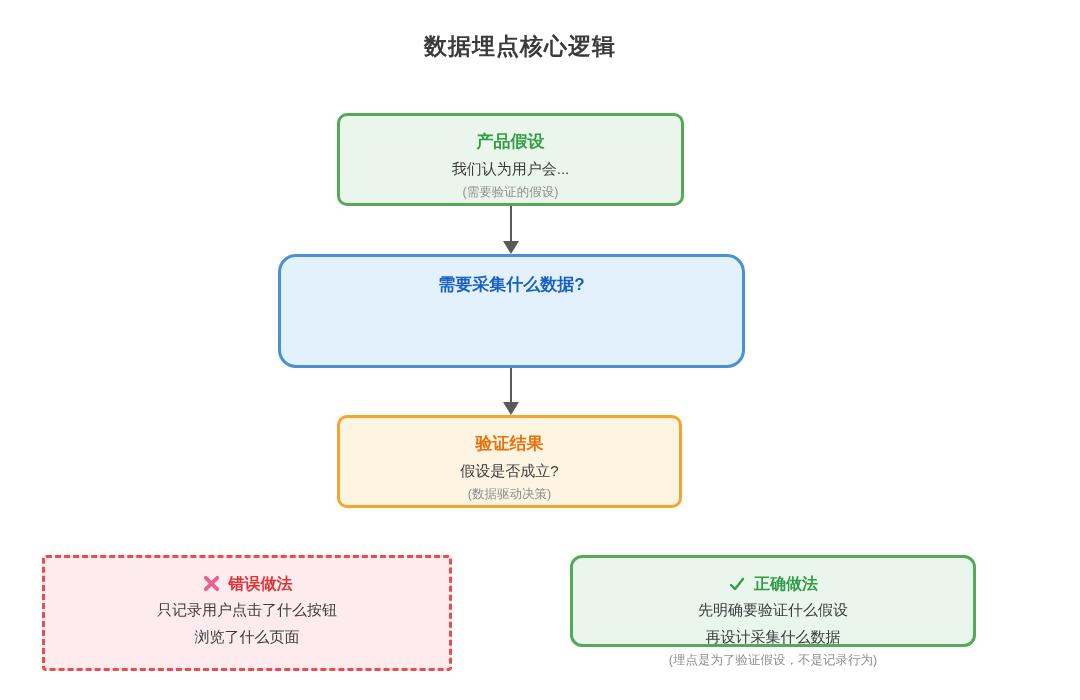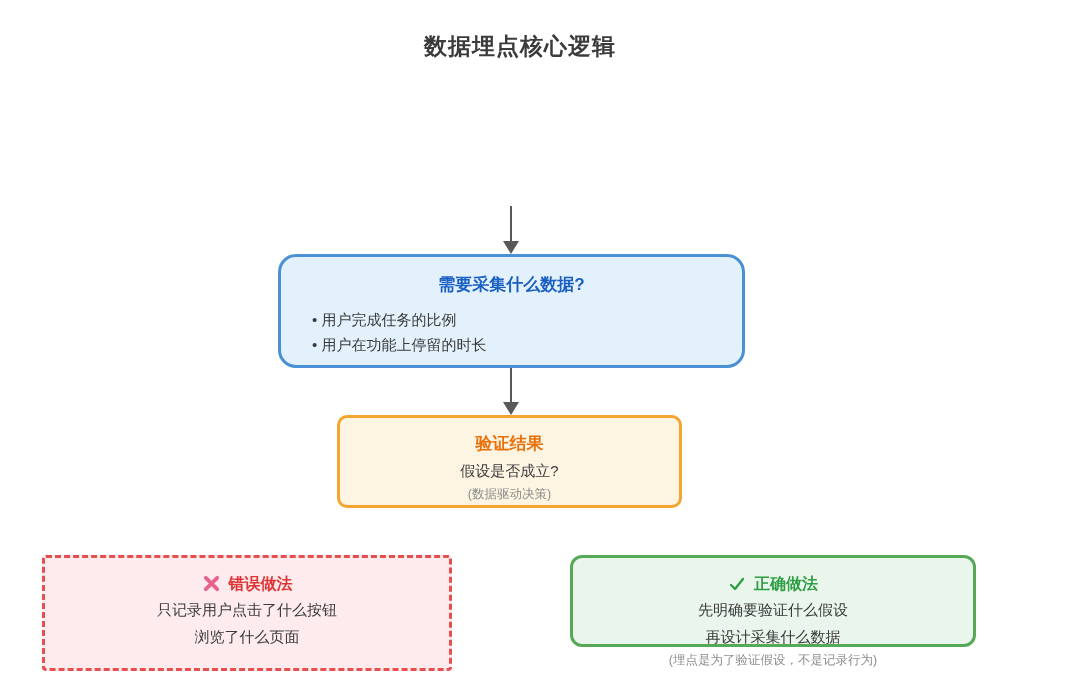--- a/index.html
+++ b/index.html
@@ -73,32 +73,33 @@
     border-top: 13px solid #595959;
   }
 </style>
 </head>
 <body>
 
 <div class="canvas">
 
   <div class="diagram-title">数据埋点核心逻辑</div>
 
+  <div class="box step1">
+    <div class="box-title green-text">产品假设</div>
+    <div class="box-body">我们认为用户会...</div>
+    <div class="box-note">(需要验证的假设)</div>
+  </div>
 
   <div class="arrow arrow1">
     <div class="arrow-line"></div>
     <div class="arrow-head"></div>
   </div>
 
   <div class="box step2">
     <div class="box-title blue-text">需要采集什么数据?</div>
-    <div class="bullets">
-      <div class="bullet-line">• 用户完成任务的比例</div>
-      <div class="bullet-line">• 用户在功能上停留的时长</div>
-    </div>
   </div>
 
   <div class="arrow arrow2">
     <div class="arrow-line"></div>
     <div class="arrow-head"></div>
   </div>
 
   <div class="box step3">
     <div class="box-title orange-text">验证结果</div>
     <div class="box-body">假设是否成立?</div>

